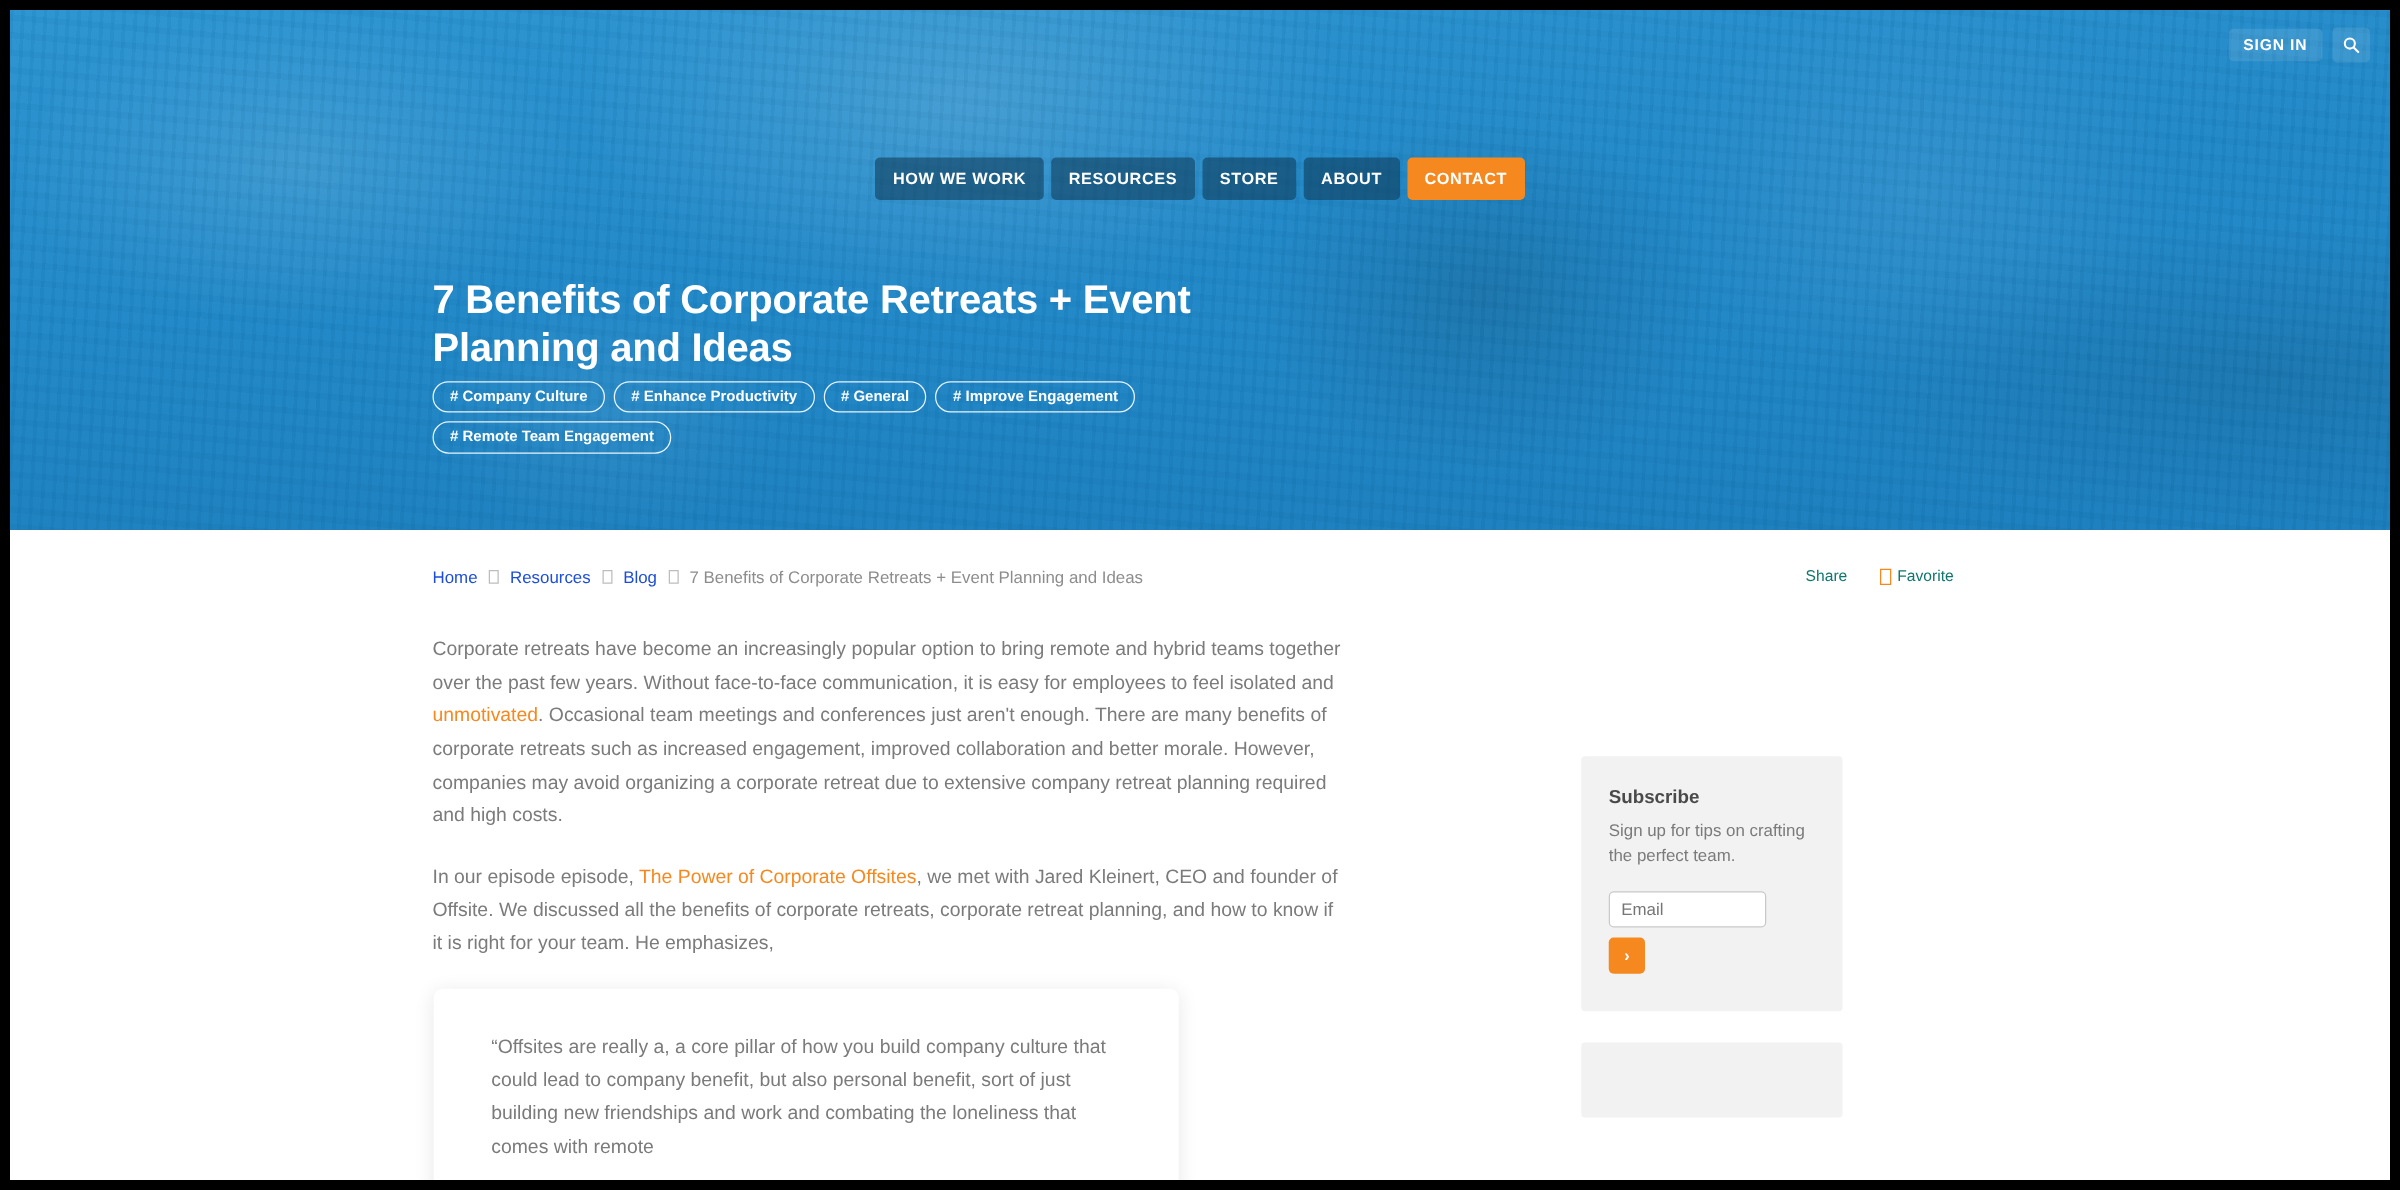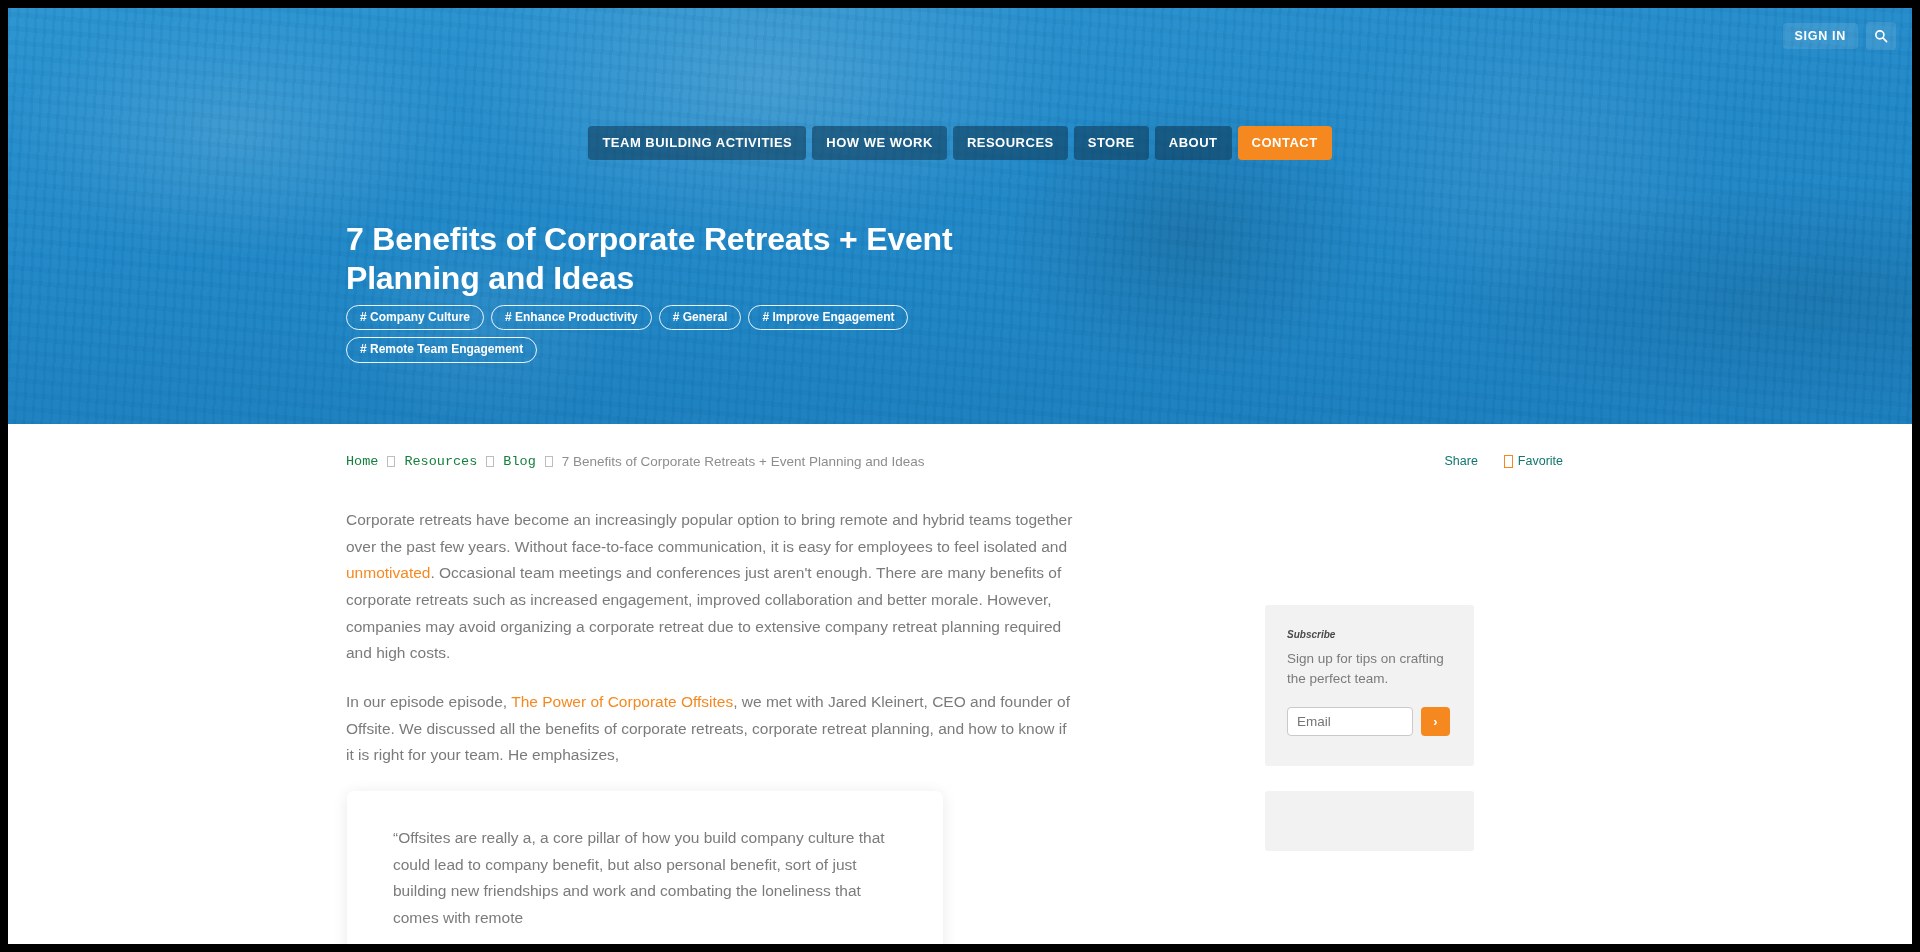--- a/index.html
+++ b/index.html
@@ -132,21 +132,21 @@
   .crumbrow {
     display:flex; align-items:flex-start;
     justify-content:space-between;
     padding-top:30px;
   }
   .crumb {
     display:flex; align-items:center; gap:9px;
     font-size:13.5px; color:#8d8d8d;
     padding-left:1px;
   }
-  .crumb a { color:#15803d; text-decoration:none;font-family:Liberation Mono, monospace; }
+  .crumb a { color:#1d4ed8; text-decoration:none; }
   .crumb .sep {
     display:inline-block;
     width:8px; height:11px;
     border:1px solid #bdbdbd;
   }
   .crumb .current { color:#8d8d8d; }
 
   .actions { display:flex; gap:26px; padding-right:12px; }
   .action {
     display:flex; flex-direction:row; align-items:center;
@@ -205,26 +205,26 @@
     margin-top:4px;
   }
 
   .subscribe {
     margin-top:98px;
     background:#f2f2f2;
     border-radius:3px;
     padding:24px 22px 30px;
     width:209px;
   }
-  .sub-title { font-size:10px; font-weight:800; color:#4a4a4a;font-style:italic; }
+  .sub-title { font-size:15px; font-weight:800; color:#4a4a4a; }
   .sub-desc {
     font-size:13.5px; color:#7b7b7b;
     line-height:1.45; margin-top:9px;
   }
-  .sub-form { display:flex; gap:8px; margin-top:19px; }
+  .sub-form { display:flex; gap:8px; margin-top:19px;flex-direction:column; }
   .sub-input {
     width:126px; height:29px;
     border:1px solid #c9c9c9;
     border-radius:4px;
     background:#fff;
     padding:0 9px;
     font-size:13.5px; color:#9a9a9a;
     font-family:"Liberation Sans", sans-serif;
     outline:none;
   }
@@ -259,21 +259,20 @@
         <span>
           <svg width="14" height="14" viewBox="0 0 16 16" fill="none">
             <circle cx="6.7" cy="6.7" r="4.6" stroke="#ffffff" stroke-width="1.9"></circle>
             <line x1="10.2" y1="10.2" x2="14.4" y2="14.4" stroke="#ffffff" stroke-width="1.9" stroke-linecap="round"></line>
           </svg>
         </span>
       </div>
     </div>
 
     <div class="nav">
-      <div class="nav-item">TEAM BUILDING ACTIVITIES</div>
       <div class="nav-item">HOW WE WORK</div>
       <div class="nav-item">RESOURCES</div>
       <div class="nav-item">STORE</div>
       <div class="nav-item">ABOUT</div>
       <div class="nav-item cta">CONTACT</div>
     </div>
 
     <div class="hero-body">
       <div class="hero-inner" style="position:relative;height:398px;">
         <h1 class="hero-title" style="top:212px;left:1px;">7 Benefits of Corporate Retreats + Event Planning and Ideas</h1>

